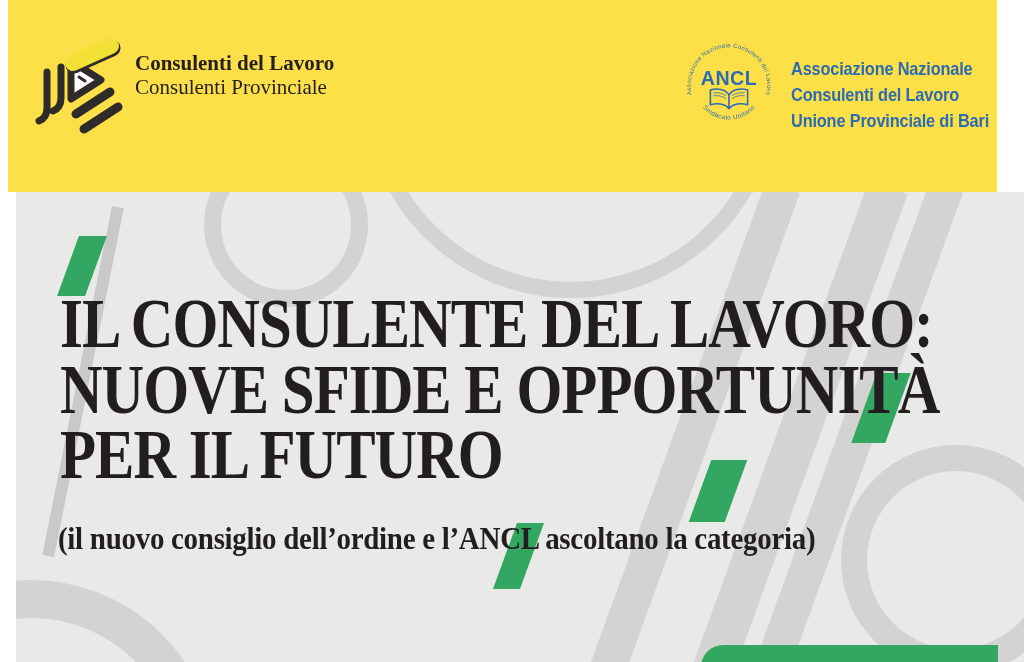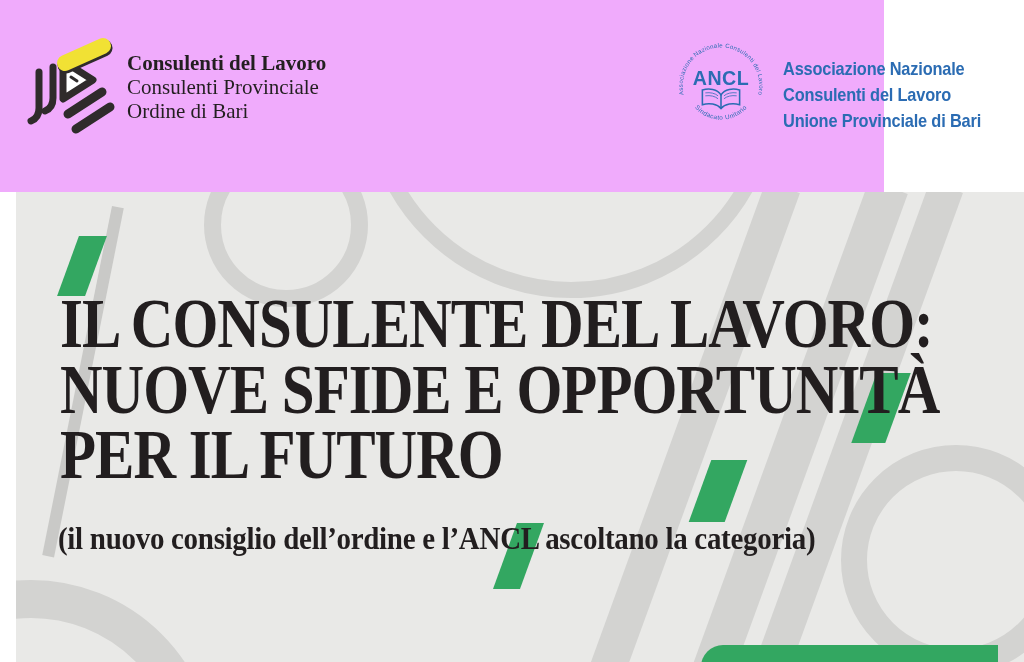--- a/index.html
+++ b/index.html
@@ -1,21 +1,21 @@
 <!DOCTYPE html>
 <html style="--accent-green: #33a761; --brand-blue: #2b6cb3; --brand-yellow: #f1e134; --title-ink: #221e1f; --canvas-gray: #e9e9e7; --decor-gray: #d3d3d1;"><head>
 <meta charset="utf-8">
 <style>
   html,body{margin:0;padding:0;background:#ffffff;}
   .poster{
     position:relative;width:1024px;height:662px;overflow:hidden;
     background:#ffffff;font-family:"Liberation Serif",serif;
   }
   
-  .topbar{position:absolute;left:0;top:0;width:884px;height:192px;background:#f0abfc;z-index:10;}
+  .topbar{position:absolute;left:8px;top:0;width:989px;height:192px;background:#fde047;z-index:10;}
   .mark-svg{position:absolute;left:26px;top:34px;}
   .brand-left-text{position:absolute;left:127px;top:51px;color:#231f20;font-size:21px;line-height:24px;}
   .brand-left-text .b1{font-weight:bold;}
   .ancl-svg{position:absolute;left:672px;top:38px;}
   .brand-right-text{
     position:absolute;left:783px;top:56px;
     font-family:"Liberation Sans",sans-serif;font-weight:bold;
     font-size:19px;line-height:26px;letter-spacing:-.2px;
     color:var(--brand-blue,#2b6cb3);
     transform:scaleX(.86);transform-origin:top left;white-space:nowrap;
@@ -83,21 +83,20 @@
       <path d="M45 43 L51 47" stroke="#2f2b2b" stroke-width="3" stroke-linecap="round"></path>
       <path d="M42 80 L76 58" stroke="#2f2b2b" stroke-width="9" stroke-linecap="round"></path>
       <path d="M50 95 L84 73" stroke="#2f2b2b" stroke-width="9" stroke-linecap="round"></path>
       <path d="M40 31 L78 14" stroke="#2f2b2b" stroke-width="17" stroke-linecap="round"></path>
       <path d="M39 29 L77 12" stroke="#f1e134" stroke-width="16" stroke-linecap="round"></path>
     </svg>
 
     <div class="brand-left-text">
       <div class="b1">Consulenti del Lavoro</div>
       <div>Consulenti Provinciale</div>
-      <div>Ordine di Bari</div>
     </div>
 
     <svg class="ancl-svg" width="98" height="98" viewBox="0 0 100 100" aria-hidden="true">
       <defs>
         <path id="arcTop" d="M 13 61 A 39 39 0 1 1 87 61"></path>
         <path id="arcBottom" d="M 17 60 A 35 35 0 0 0 83 60"></path>
       </defs>
       <text class="seal-text" font-size="6.2" letter-spacing="0.3">
         <textPath href="#arcTop" xlink:href="#arcTop" startOffset="50%" text-anchor="middle">Associazione Nazionale Consulenti del Lavoro</textPath>
       </text>

